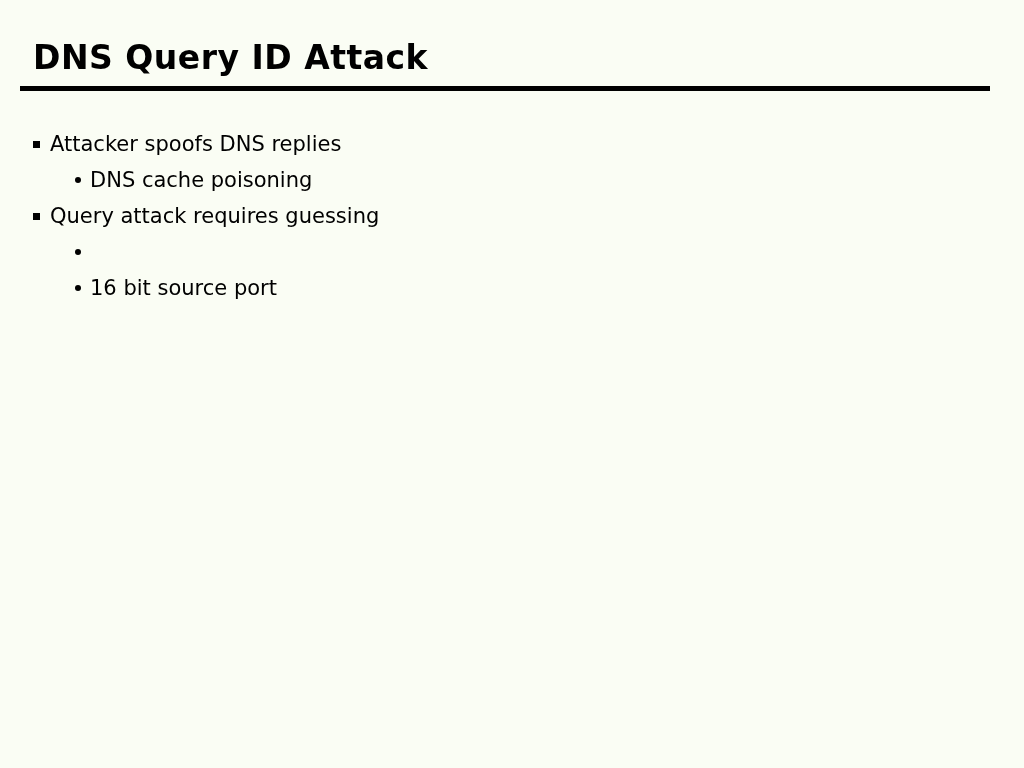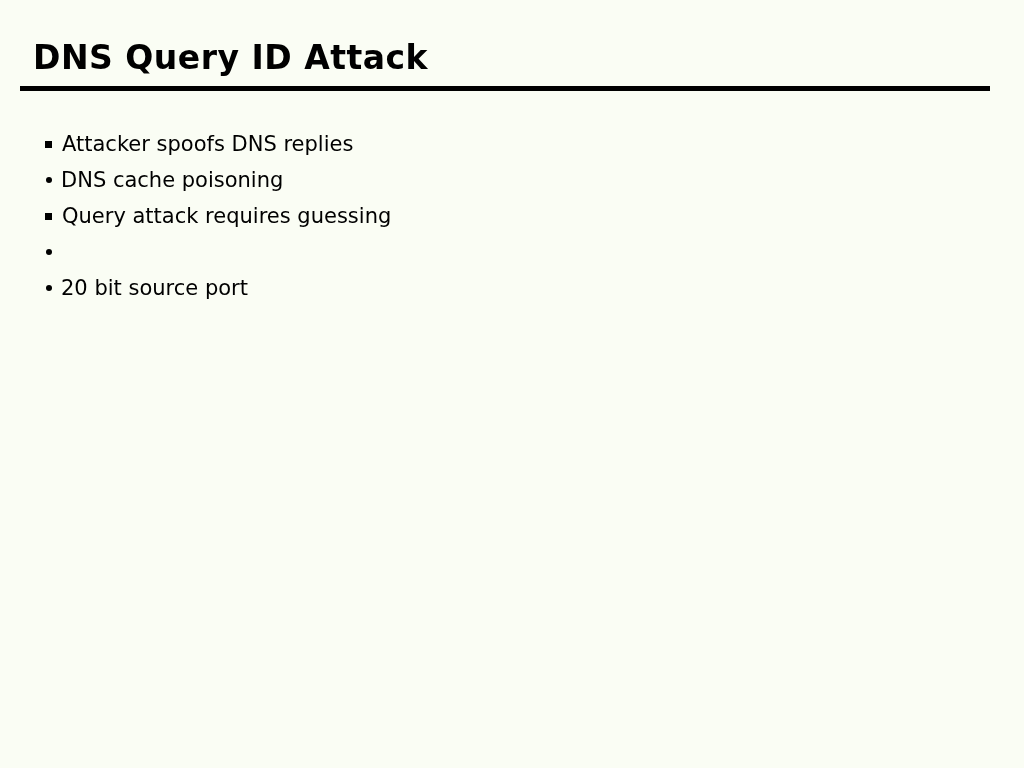--- a/index.html
+++ b/index.html
@@ -43,22 +43,22 @@
     width: 1000px;
   }
   .bullet-row {
     display: flex;
     align-items: center;
     height: 36px;
     font-size: 21px;
     line-height: 36px;
     white-space: nowrap;
   }
-  .bullet-row.l1 { padding-left: 45px; }
-  .bullet-row.l2 { padding-left: 46px; }
+  .bullet-row.l1 { padding-left: 33px; }
+  .bullet-row.l2 { padding-left: 75px; }
   .marker {
     flex: 0 0 auto;
     display: inline-block;
     background: #000000;
   }
   .l1 .marker {
     width: 7px;
     height: 7px;
     margin-right: 10px;
   }
@@ -94,18 +94,18 @@
       <span class="marker"></span>
       <span>Query attack requires guessing</span>
     </div>
 
     <div class="bullet-row l2">
       <span class="marker"></span>
     </div>
 
     <div class="bullet-row l2">
       <span class="marker"></span>
-      <span>20 bit source port</span>
+      <span>16 bit source port</span>
     </div>
 
   </div>
 
 </div>
 
 </body></html>

